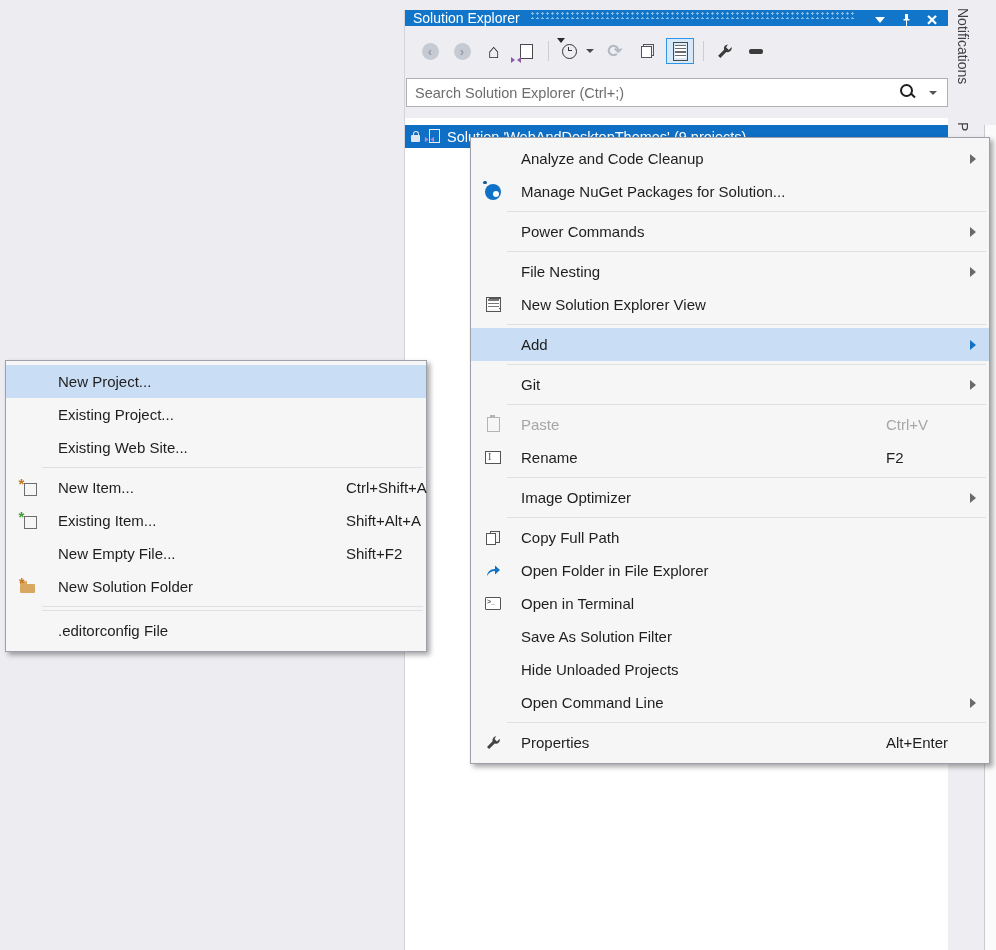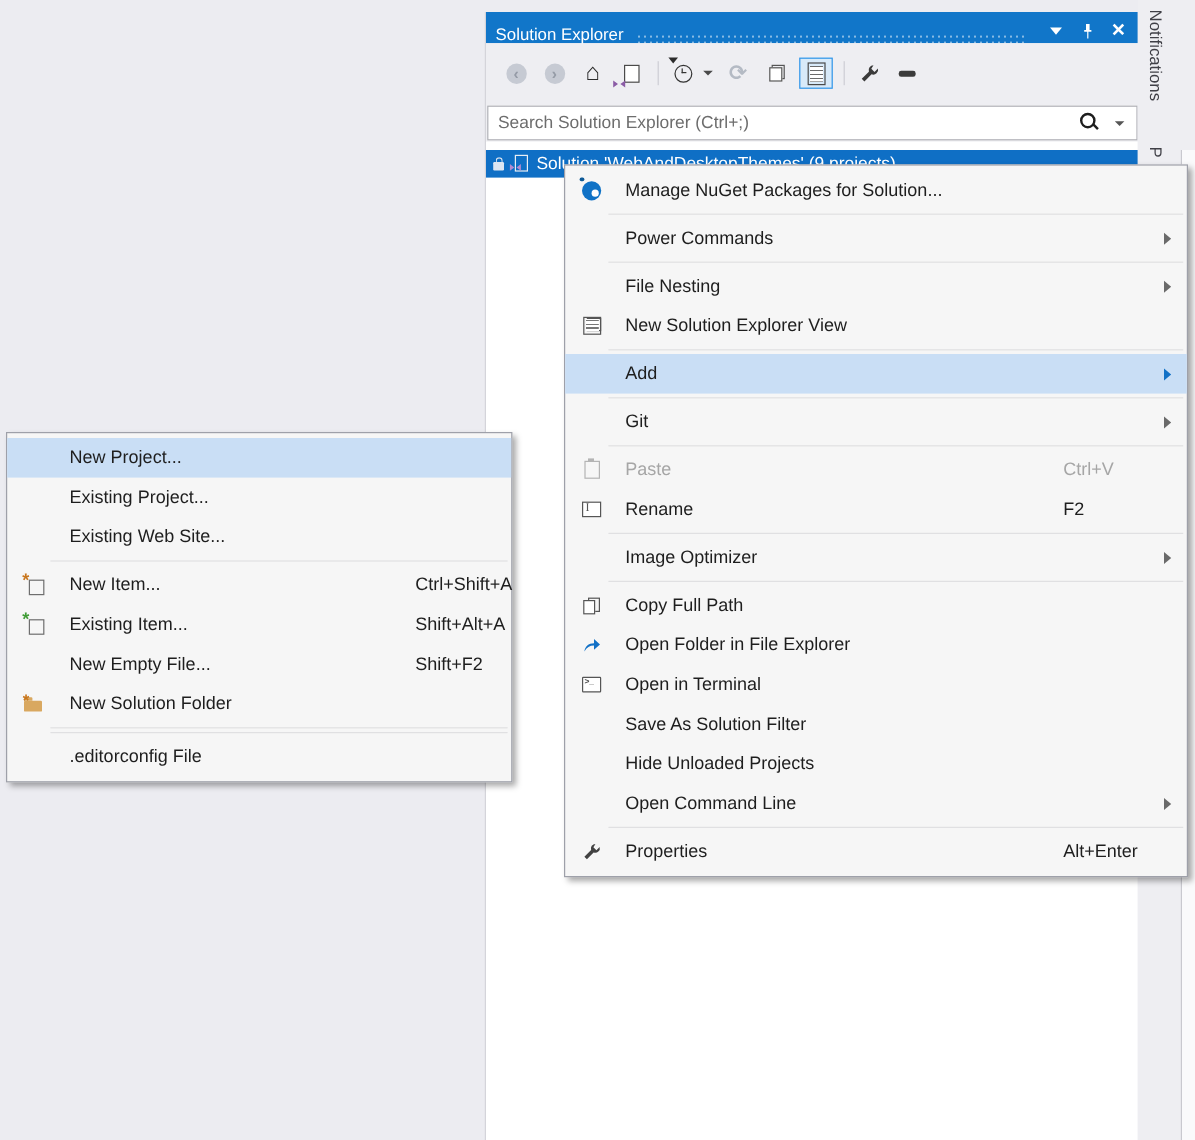--- a/index.html
+++ b/index.html
@@ -4,21 +4,21 @@
 <style>
   html,body{margin:0;padding:0;}
   body{
     width:996px;height:950px;position:relative;overflow:hidden;
     background:#ECECF1;
     font-family:"Liberation Sans","DejaVu Sans",sans-serif;
     -webkit-font-smoothing:antialiased;
   }
   
   .panel{position:absolute;left:404px;top:10px;width:544px;height:940px;background:#EEEEF2;border-left:1px solid #D4D4DA;}
-  .titlebar{height:26px;background:#1176C9;display:flex;align-items:flex-end;padding:0 6px 0 8px;}
+  .titlebar{height:16px;background:#1176C9;display:flex;align-items:flex-start;padding:0 6px 0 8px;}
   .titlebar .title{color:#FFFFFF;font-size:14px;white-space:nowrap;}
   .titlebar .grip{flex:1;height:9px;margin:0 10px;
     background-image:radial-gradient(rgba(255,255,255,.5) 1px, transparent 1.3px);
     background-size:5px 5px;background-position:0 1px;}
   .tb-btn{width:22px;height:20px;display:flex;align-items:center;justify-content:center;margin-left:4px;}
   .chev-down{width:0;height:0;border-left:5px solid transparent;border-right:5px solid transparent;border-top:6px solid #fff;}
   .close-x{color:#fff;font-size:19px;line-height:18px;font-weight:bold;}
   
   .toolbar{height:50px;display:flex;align-items:center;padding-left:12px;background:#EEEEF2;}
   .tool{width:26px;height:26px;display:flex;align-items:center;justify-content:center;position:relative;margin-right:6px;}
@@ -193,20 +193,24 @@
 </div>
 
 <div class="side-strip">
   <span class="vlabel" style="top:8px;">Notifications</span>
   <span class="vlabel" style="top:122px;">P</span>
 </div>
 <div class="side-sliver"></div>
 
 <div class="menu ctx">
   <div class="mi">
+    <span>Analyze and Code Cleanup</span>
+    <span class="arr"></span>
+  </div>
+  <div class="mi">
     <span class="gut">
         <span class="ic-nuget"></span>
       </span>
     <span>Manage NuGet Packages for Solution...</span>
   </div>
   <div class="sep"></div>
   <div class="mi">
     <span>Power Commands</span>
     <span class="arr"></span>
   </div>

